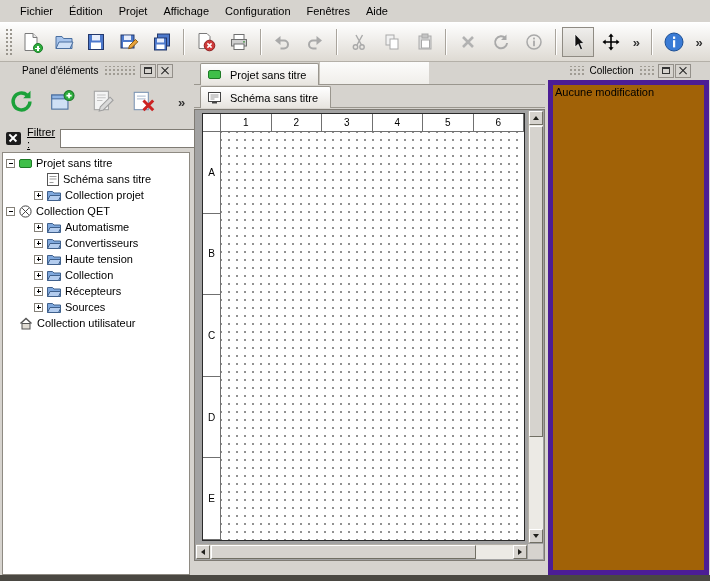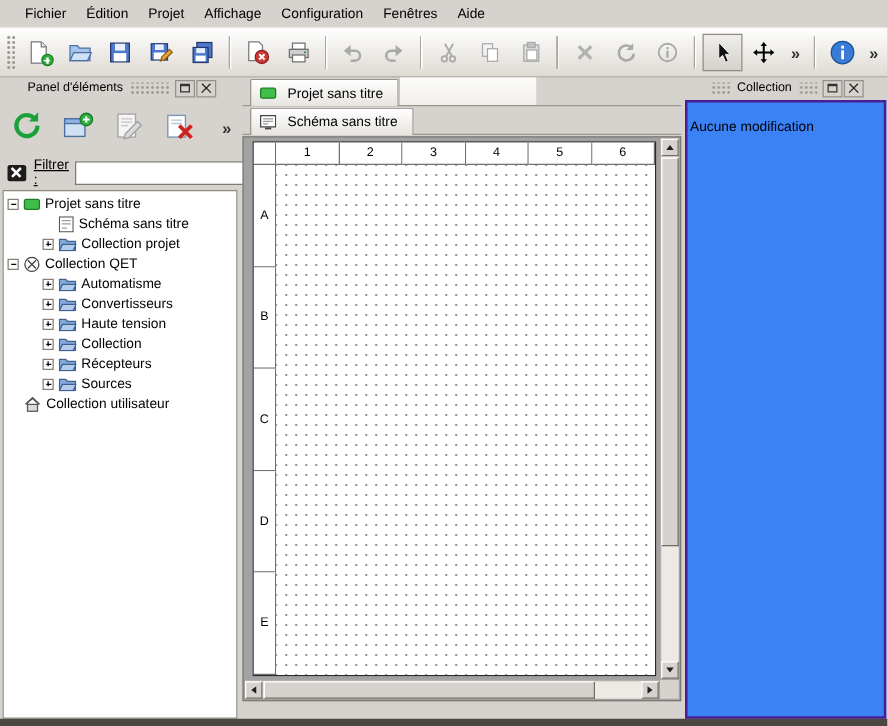--- a/index.html
+++ b/index.html
@@ -112,21 +112,21 @@
   .tri-up { border-left:3.5px solid transparent; border-right:3.5px solid transparent; border-bottom:4.5px solid #20201c; }
   .tri-down { border-left:3.5px solid transparent; border-right:3.5px solid transparent; border-top:4.5px solid #20201c; }
   .tri-left { border-top:3.5px solid transparent; border-bottom:3.5px solid transparent; border-right:4.5px solid #20201c; }
   .tri-right { border-top:3.5px solid transparent; border-bottom:3.5px solid transparent; border-left:4.5px solid #20201c; }
   .vthumb { position:absolute; left:0; right:0; top:15px; height:72%; background:#d6d3ce; border:1px solid; border-color:#fff #716f64 #716f64 #fff; }
   .hthumb { position:absolute; top:0; bottom:0; left:15px; width:80%; background:#d6d3ce; border:1px solid; border-color:#fff #716f64 #716f64 #fff; }
   .sb-corner { position:absolute; right:1px; bottom:1px; width:15px; height:15px; background:#d6d3ce; }
 
   
   .right-panel { width:163px; display:flex; flex-direction:column; }
-  .undo-list { flex:1; margin:1px 1px 0 1px; background:#3b82f6; border:2px solid #4c1d95; padding:13px 2px; }
+  .undo-list { flex:1; margin:1px 1px 0 1px; background:#a16207; border:5px solid #4c1d95; padding:0 2px; }
   .undo-item { height:15px; line-height:15px; white-space:nowrap; overflow:hidden; }
 </style>
 </head>
 <body>
 
 <div class="window">
 
   <div class="menubar">
     <span class="menu-item">Fichier</span>
     <span class="menu-item">Édition</span>

